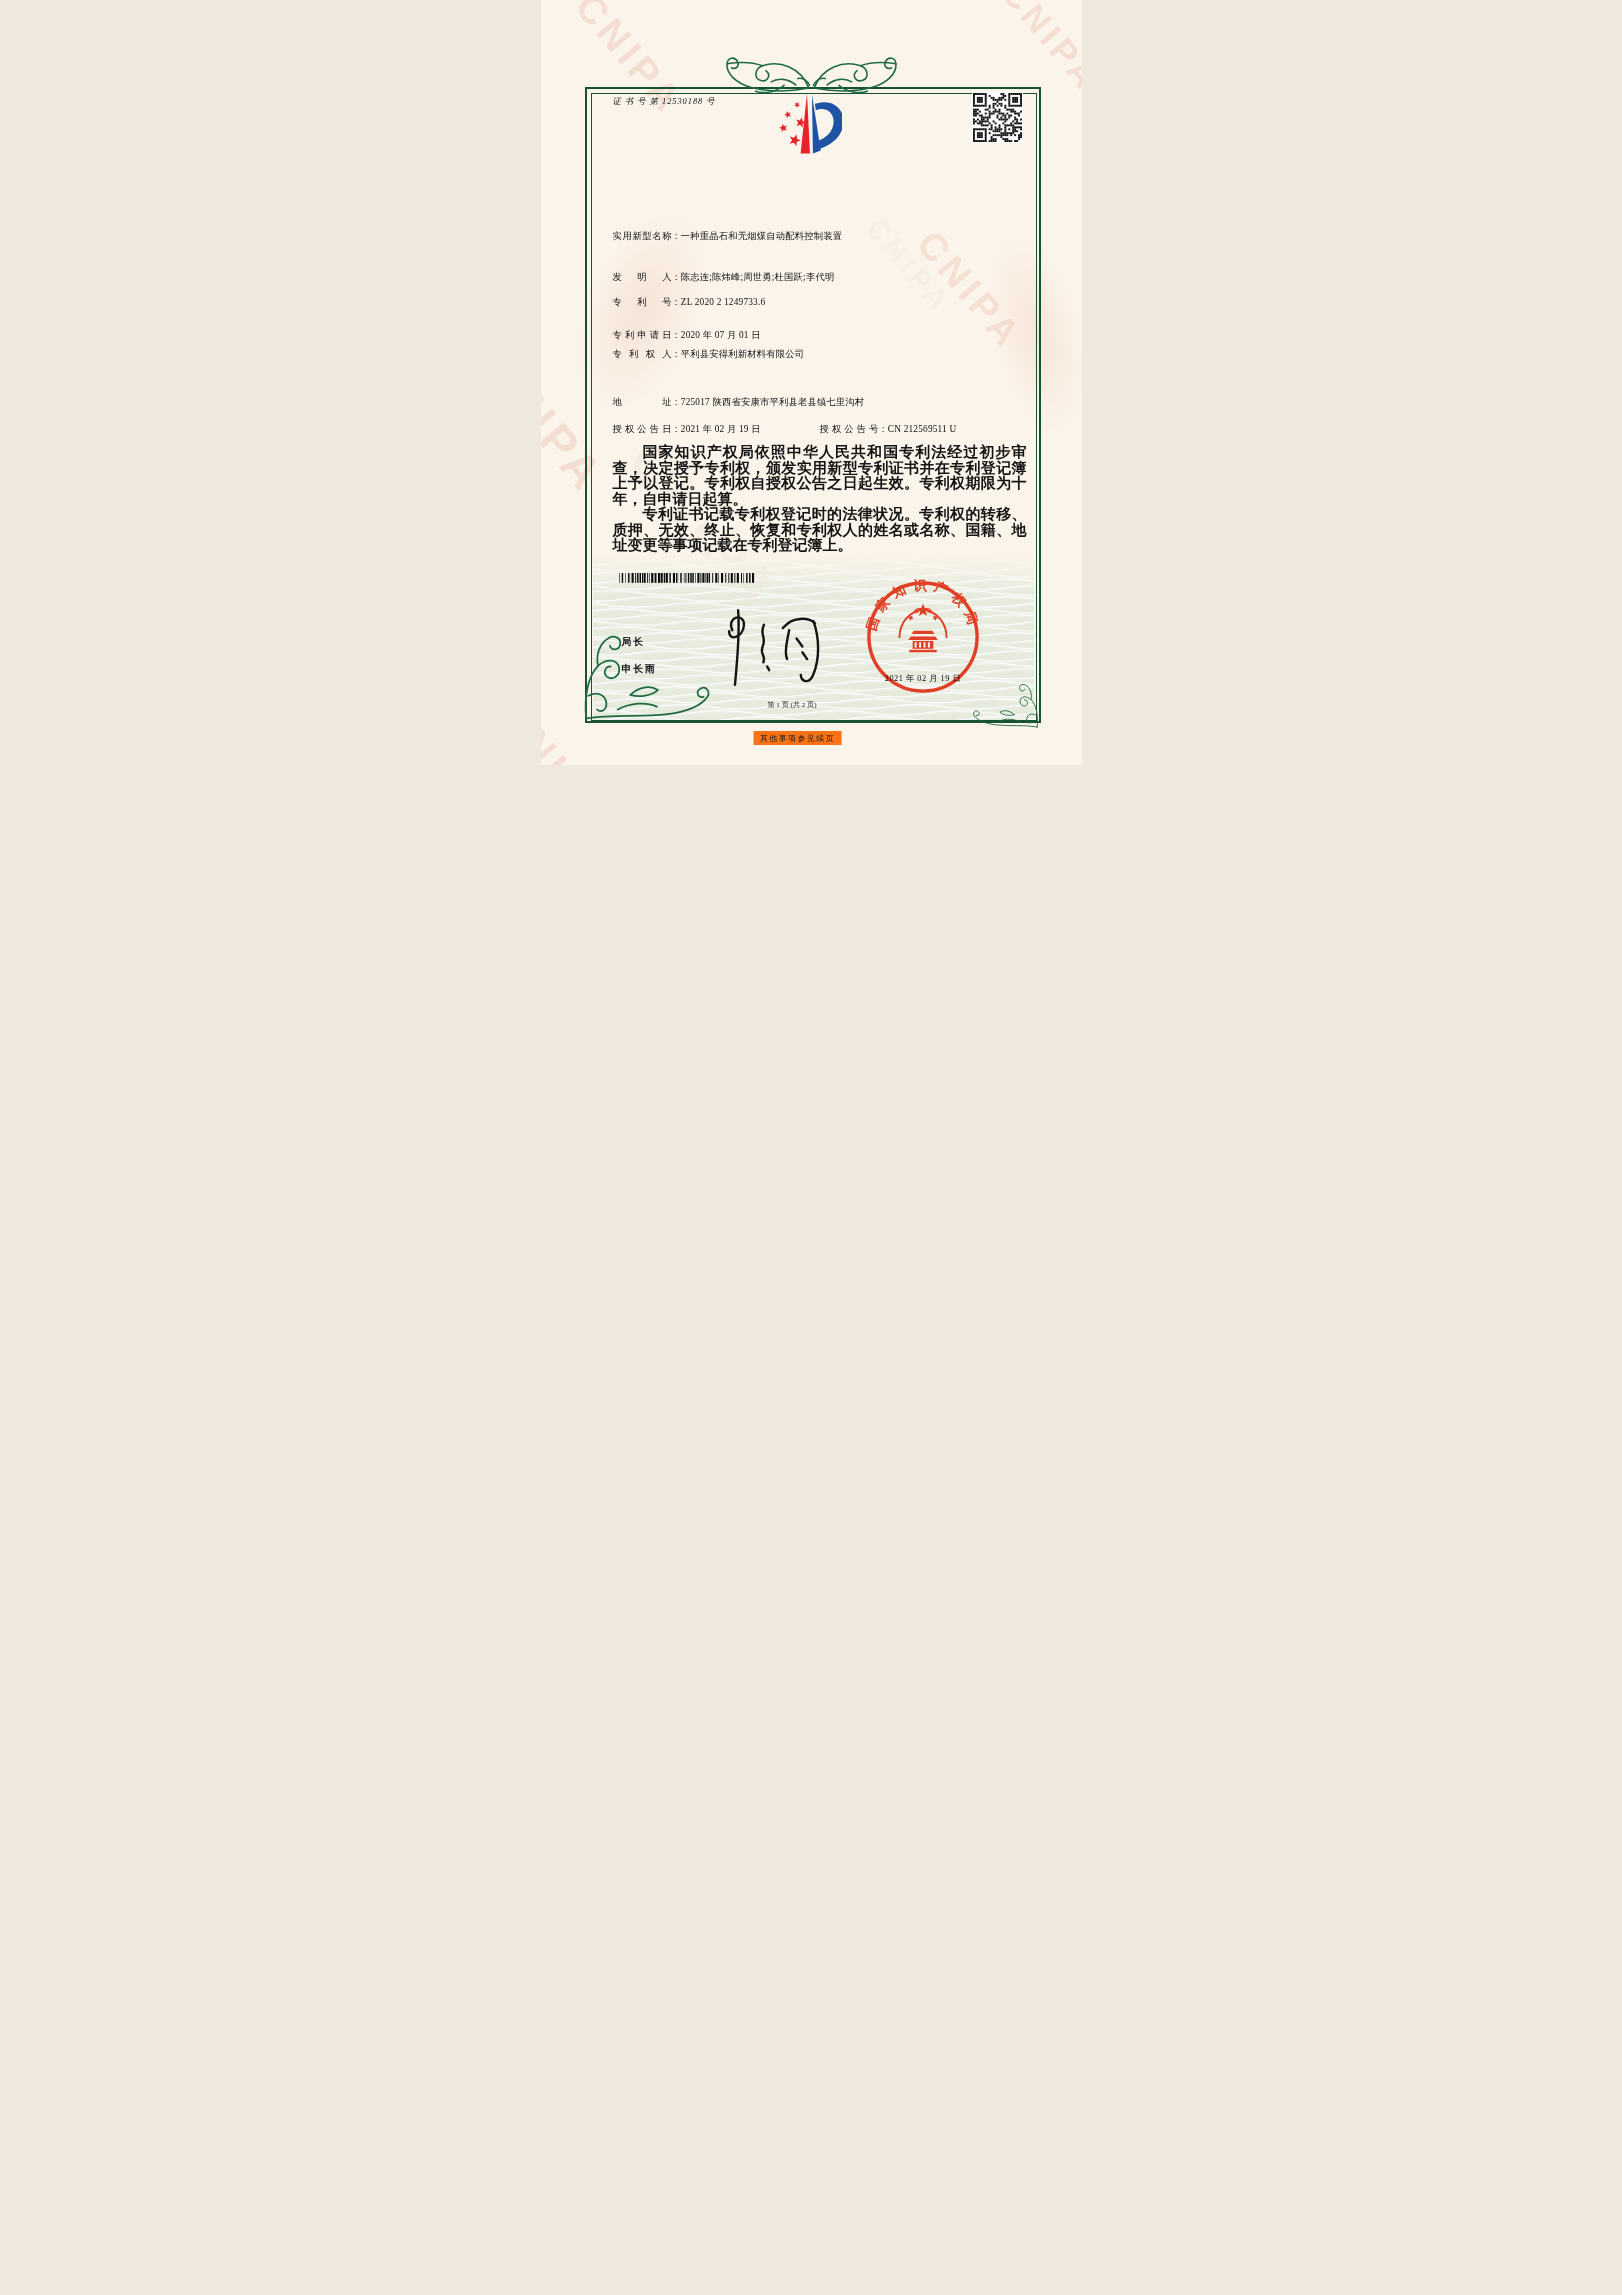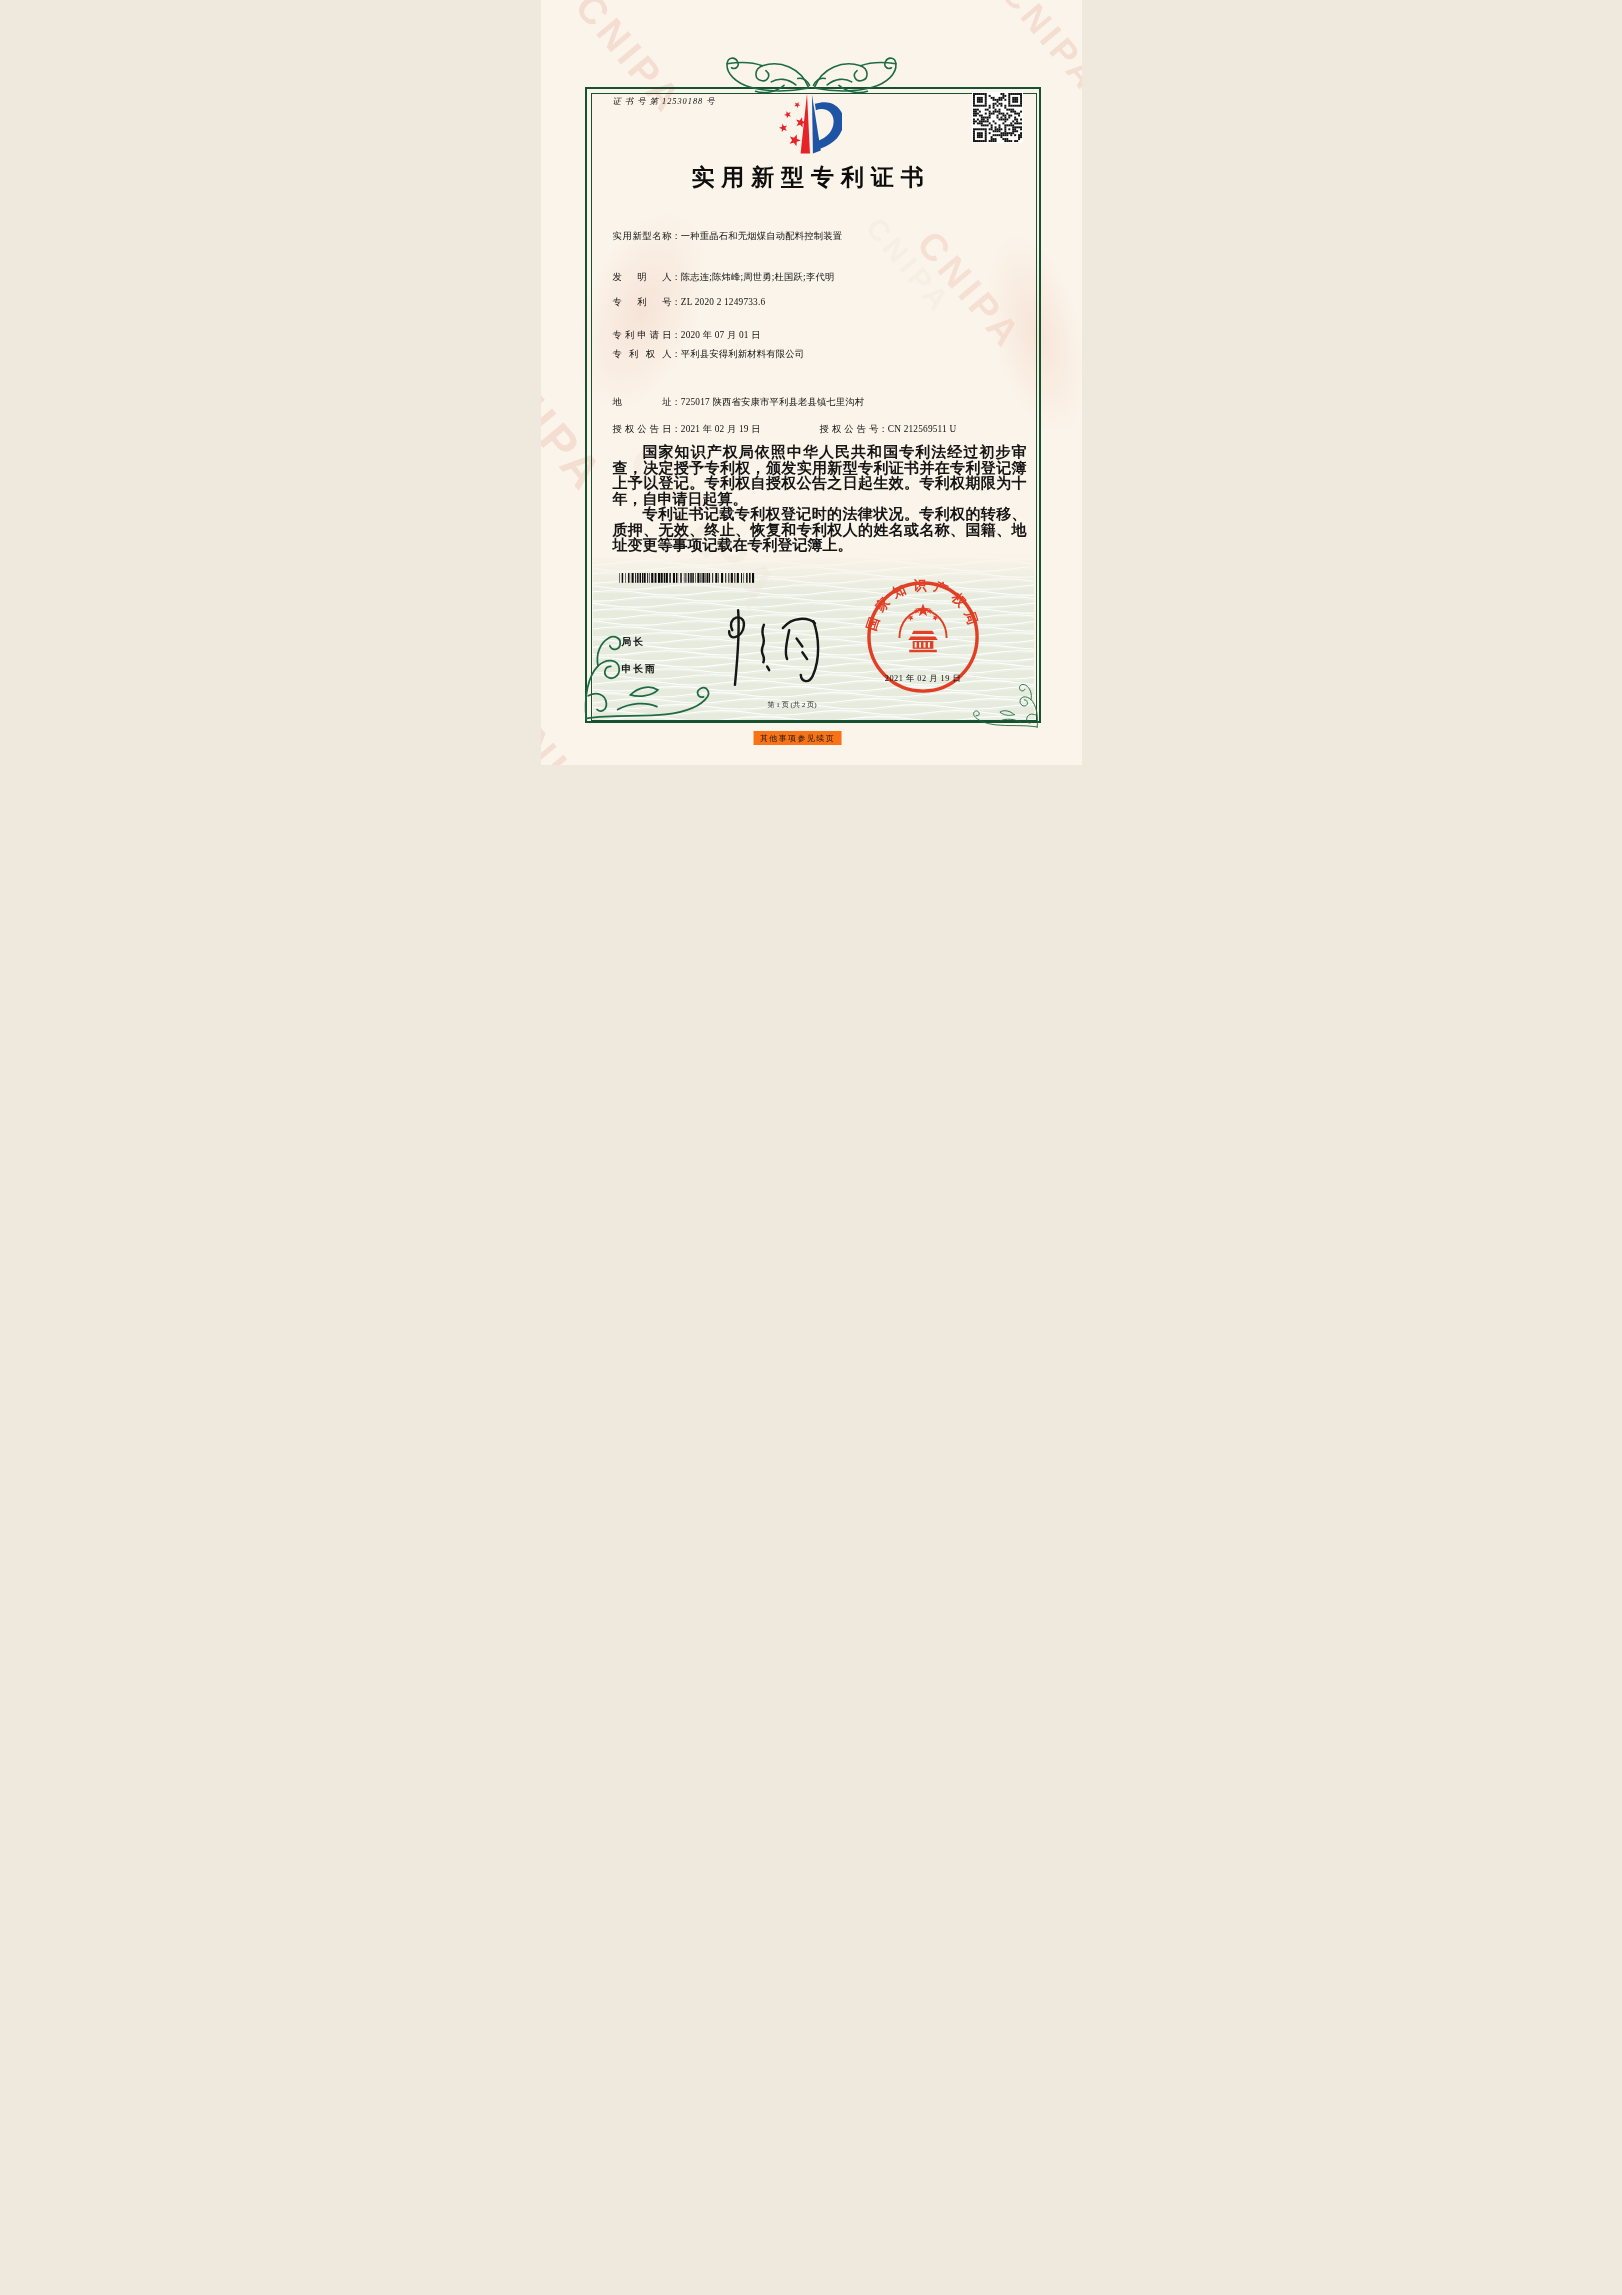--- a/index.html
+++ b/index.html
@@ -477,21 +477,20 @@
       <rect x="38" y="98" width="4" height="4" fill="#111"></rect>
       <rect x="42" y="98" width="4" height="4" fill="#111"></rect>
       <rect x="46" y="98" width="4" height="4" fill="#111"></rect>
       <rect x="66" y="98" width="4" height="4" fill="#111"></rect>
       <rect x="70" y="98" width="4" height="4" fill="#111"></rect>
       <rect x="74" y="98" width="4" height="4" fill="#111"></rect>
       <rect x="78" y="98" width="4" height="4" fill="#111"></rect>
       <rect x="86" y="98" width="4" height="4" fill="#111"></rect>
       <rect x="90" y="98" width="4" height="4" fill="#111"></rect>
     </svg>
-  <div class="title">实用新型专利证书</div>
 
   <div class="row" style="top:230px;">
     <span class="lbl">实用新型名称</span><span>：</span><span class="val">一种重晶石和无烟煤自动配料控制装置</span>
   </div>
   <div class="row" style="top:271px;">
     <span class="lbl">发明人</span><span>：</span><span class="val">陈志连;陈炜峰;周世勇;杜国跃;李代明</span>
   </div>
   <div class="row" style="top:296px;">
     <span class="lbl">专利号</span><span>：</span><span class="val">ZL 2020 2 1249733.6</span>
   </div>

